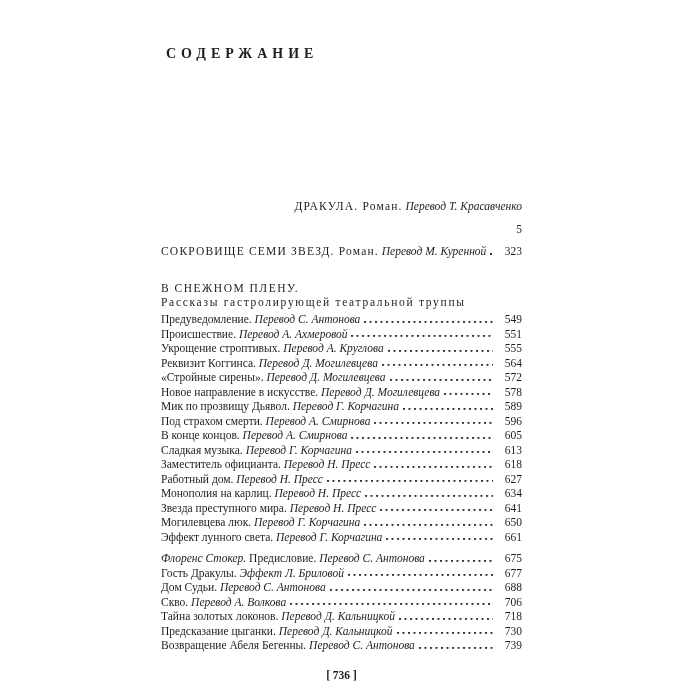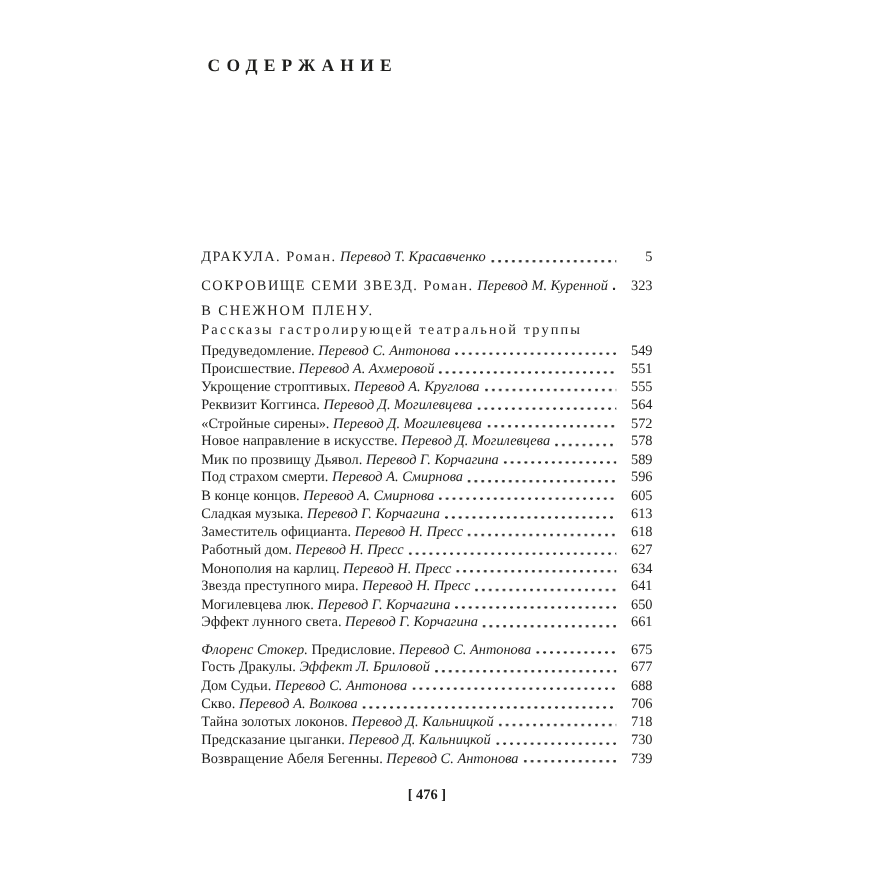--- a/index.html
+++ b/index.html
@@ -45,22 +45,22 @@
     background-image: radial-gradient(circle at 1.2px 1px, #2d2d2b 0.9px, transparent 1.25px);
     background-size: 5.5px 2.2px;
     background-repeat: repeat-x;
     background-position: 0 calc(100% - 3.5px);
   }
   .pg {
     flex: 0 0 auto;
     min-width: 26px;
     text-align: right;
   }
-  .mb8 { margin-bottom: 8px; }
-  .mb6 { margin-bottom: 6px; }
+  .mb8 { margin-bottom: 8px; flex-direction: column; }
+  .mb6 { margin-bottom: 22px; }
   .section-header {
     font-size: 11.5px;
     line-height: 14.5px;
     letter-spacing: 1.5px;
   }
   .section-subheader {
     font-size: 11.5px;
     line-height: 14.5px;
     letter-spacing: 1.7px;
     margin-bottom: 2.5px;
@@ -214,15 +214,15 @@
       <span class="leader"></span>
       <span class="pg">730</span>
     </div>
     <div class="row">
       <span class="t"><span>Возвращение Абеля Бегенны.</span> <i>Перевод С. Антонова</i></span>
       <span class="leader"></span>
       <span class="pg">739</span>
     </div>
   </div>
 
-  <div class="footer">[ 476 ]</div>
+  <div class="footer">[ 736 ]</div>
 
 </div>
 
 </body></html>

